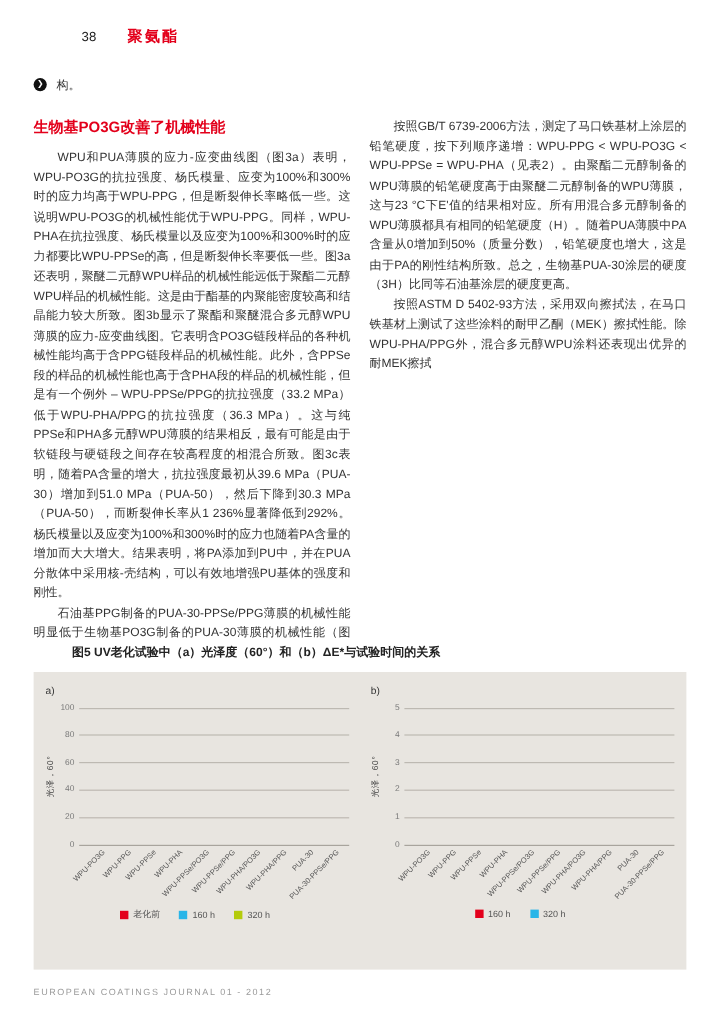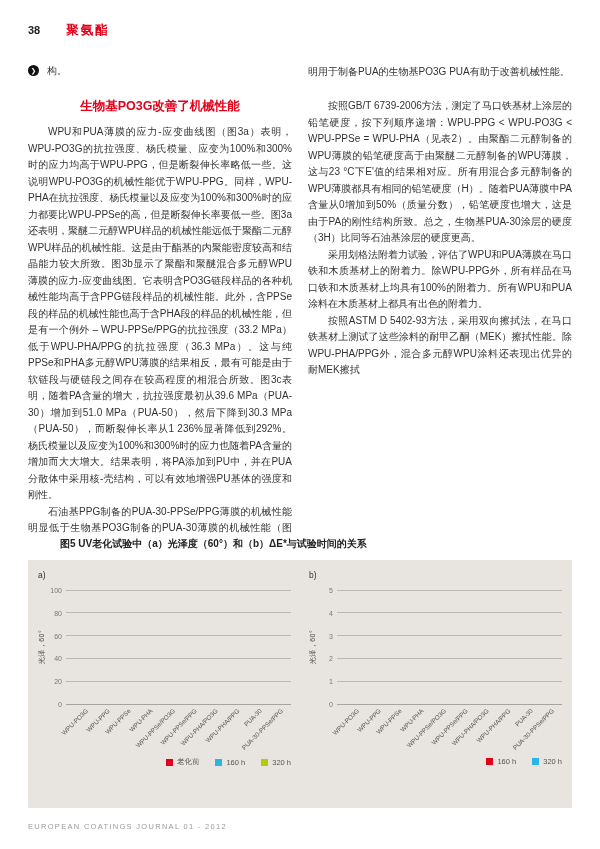--- a/index.html
+++ b/index.html
@@ -4,32 +4,32 @@
 <style>
   html,body { margin:0; padding:0; background:#ffffff; }
   .page {
     position:relative; width:600px; height:849px; overflow:hidden;
     background:#ffffff;
     font-family:"Liberation Sans","DejaVu Sans",sans-serif;
     -webkit-font-smoothing:antialiased;
   }
   
   .header { position:absolute; top:22px; left:28px; display:flex; gap:26px; align-items:baseline; }
-  .page-num { font-size:11px; font-weight:bold; color:#222; }
+  .page-num { font-size:11px; font-weight:normal; color:#222;margin-left:40px; }
   .section-title { font-size:12.5px; font-weight:bold; color:#e3001b; letter-spacing:2px; }
   
   .cont-row { position:absolute; top:64px; left:28px; right:28px; display:flex; }
   .cont-left { width:264px; display:flex; gap:8px; align-items:flex-start; font-size:10px; color:#333; }
   .bullet { width:11px; height:11px; border-radius:50%; background:#111; color:#fff;
             font-size:6.5px; line-height:11px; text-align:center; flex:0 0 11px; margin-top:1px; font-weight:bold; }
   .cont-right { margin-left:16px; width:264px; font-size:10px; color:#333; line-height:15px; }
   
   .columns { position:absolute; top:98px; left:28px; right:28px; height:436px; display:flex; gap:16px; overflow:hidden; }
   .col { width:264px; }
-  .col-heading { font-size:12.5px; font-weight:bold; color:#e3001b; margin:0 0 9px 0;text-align:center; }
+  .col-heading { font-size:12.5px; font-weight:bold; color:#e3001b; margin:0 0 9px 0; }
   .col p { margin:0; font-size:10px; line-height:16.5px; text-align:justify; color:#333; text-indent:2em; }
   
   .fig-caption { position:absolute; top:537px; left:28px; right:28px; font-size:10px; font-weight:bold; color:#222;padding-left:32px; }
   
   .panel { position:absolute; top:560px; left:28px; width:544px; height:248px; background:#e8e5e0;
            box-sizing:border-box; padding:6px 10px 4px 6px; display:flex; gap:14px; }
   .chart-slot { flex:1; display:flex; flex-direction:column; min-width:0; }
   .panel-label { height:13px; margin:4px 0 7px 4px; font-size:8.5px; color:#333; }
   .chart-body { display:flex; }
   .y-wrap { width:15px; position:relative; height:114px; flex:0 0 15px; }
@@ -42,21 +42,21 @@
   .ytick { position:absolute; right:100%; padding-right:4px; font-size:7px; color:#787878;
            transform:translateY(-50%); line-height:1; }
   .groups { position:absolute; left:6px; right:2px; top:0; bottom:0; display:flex;
             align-items:flex-end; justify-content:space-between; }
   .group { display:flex; align-items:flex-end; gap:1px; }
   .bar { display:block; }
   .x-labels { display:flex; margin-left:17px; padding:0 2px 0 6px; justify-content:space-between; height:52px; }
   .xslot { flex:1; position:relative; min-width:0; }
   .xslot span { position:absolute; top:3px; right:45%; transform:rotate(-45deg); transform-origin:100% 0;
                 font-size:6.3px; color:#555; white-space:nowrap; }
-  .legend { display:flex; justify-content:flex-end; align-items:center; gap:16px; margin-top:1px;
+  .legend { display:flex; justify-content:center; align-items:center; gap:16px; margin-top:1px;
             font-size:7.5px; color:#555; }
   .legend-item { display:flex; align-items:center; gap:4px; }
   .sw { width:7px; height:7px; display:inline-block; }
   
   .footer { position:absolute; top:822px; left:28px; font-size:7.5px; letter-spacing:1.3px; color:#9b9b9b; }
 </style>
 </head>
 <body>
 
 <div class="page">
@@ -64,32 +64,30 @@
   <div class="header">
     <span class="page-num">38</span>
     <span class="section-title">聚氨酯</span>
   </div>
 
   <div class="cont-row">
     <div class="cont-left">
       <span class="bullet">❯</span>
       <span>构。</span>
     </div>
-    <div class="cont-right">明用于制备PUA的生物基PO3G PUA有助于改善机械性能。</div>
   </div>
 
   <div class="columns">
     <div class="col">
       <h2 class="col-heading">生物基PO3G改善了机械性能</h2>
       <p>WPU和PUA薄膜的应力-应变曲线图（图3a）表明，WPU-PO3G的抗拉强度、杨氏模量、应变为100%和300%时的应力均高于WPU-PPG，但是断裂伸长率略低一些。这说明WPU-PO3G的机械性能优于WPU-PPG。同样，WPU-PHA在抗拉强度、杨氏模量以及应变为100%和300%时的应力都要比WPU-PPSe的高，但是断裂伸长率要低一些。图3a还表明，聚醚二元醇WPU样品的机械性能远低于聚酯二元醇WPU样品的机械性能。这是由于酯基的内聚能密度较高和结晶能力较大所致。图3b显示了聚酯和聚醚混合多元醇WPU薄膜的应力-应变曲线图。它表明含PO3G链段样品的各种机械性能均高于含PPG链段样品的机械性能。此外，含PPSe段的样品的机械性能也高于含PHA段的样品的机械性能，但是有一个例外 – WPU-PPSe/PPG的抗拉强度（33.2 MPa）低于WPU-PHA/PPG的抗拉强度（36.3 MPa）。这与纯PPSe和PHA多元醇WPU薄膜的结果相反，最有可能是由于软链段与硬链段之间存在较高程度的相混合所致。图3c表明，随着PA含量的增大，抗拉强度最初从39.6 MPa（PUA-30）增加到51.0 MPa（PUA-50），然后下降到30.3 MPa（PUA-50），而断裂伸长率从1 236%显著降低到292%。杨氏模量以及应变为100%和300%时的应力也随着PA含量的增加而大大增大。结果表明，将PA添加到PU中，并在PUA分散体中采用核-壳结构，可以有效地增强PU基体的强度和刚性。</p>
       <p>石油基PPG制备的PUA-30-PPSe/PPG薄膜的机械性能明显低于生物基PO3G制备的PUA-30薄膜的机械性能（图3d）。这说</p>
     </div>
     <div class="col">
       <p>按照GB/T 6739-2006方法，测定了马口铁基材上涂层的铅笔硬度，按下列顺序递增：WPU-PPG &lt; WPU-PO3G &lt; WPU-PPSe = WPU-PHA（见表2）。由聚酯二元醇制备的WPU薄膜的铅笔硬度高于由聚醚二元醇制备的WPU薄膜，这与23 °C下E'值的结果相对应。所有用混合多元醇制备的WPU薄膜都具有相同的铅笔硬度（H）。随着PUA薄膜中PA含量从0增加到50%（质量分数），铅笔硬度也增大，这是由于PA的刚性结构所致。总之，生物基PUA-30涂层的硬度（3H）比同等石油基涂层的硬度更高。</p>
-      <p>采用划格法附着力试验，评估了WPU和PUA薄膜在马口铁和木质基材上的附着力。除WPU-PPG外，所有样品在马口铁和木质基材上均具有100%的附着力。所有WPU和PUA涂料在木质基材上都具有出色的附着力。</p>
       <p>按照ASTM D 5402-93方法，采用双向擦拭法，在马口铁基材上测试了这些涂料的耐甲乙酮（MEK）擦拭性能。除WPU-PHA/PPG外，混合多元醇WPU涂料还表现出优异的耐MEK擦拭</p>
     </div>
   </div>
 
   <div class="fig-caption">图5 UV老化试验中（a）光泽度（60°）和（b）ΔE*与试验时间的关系</div>
 
   <div class="panel">
     <div class="chart-slot">
       <div class="panel-label">a)</div>
       <div class="chart-body">

